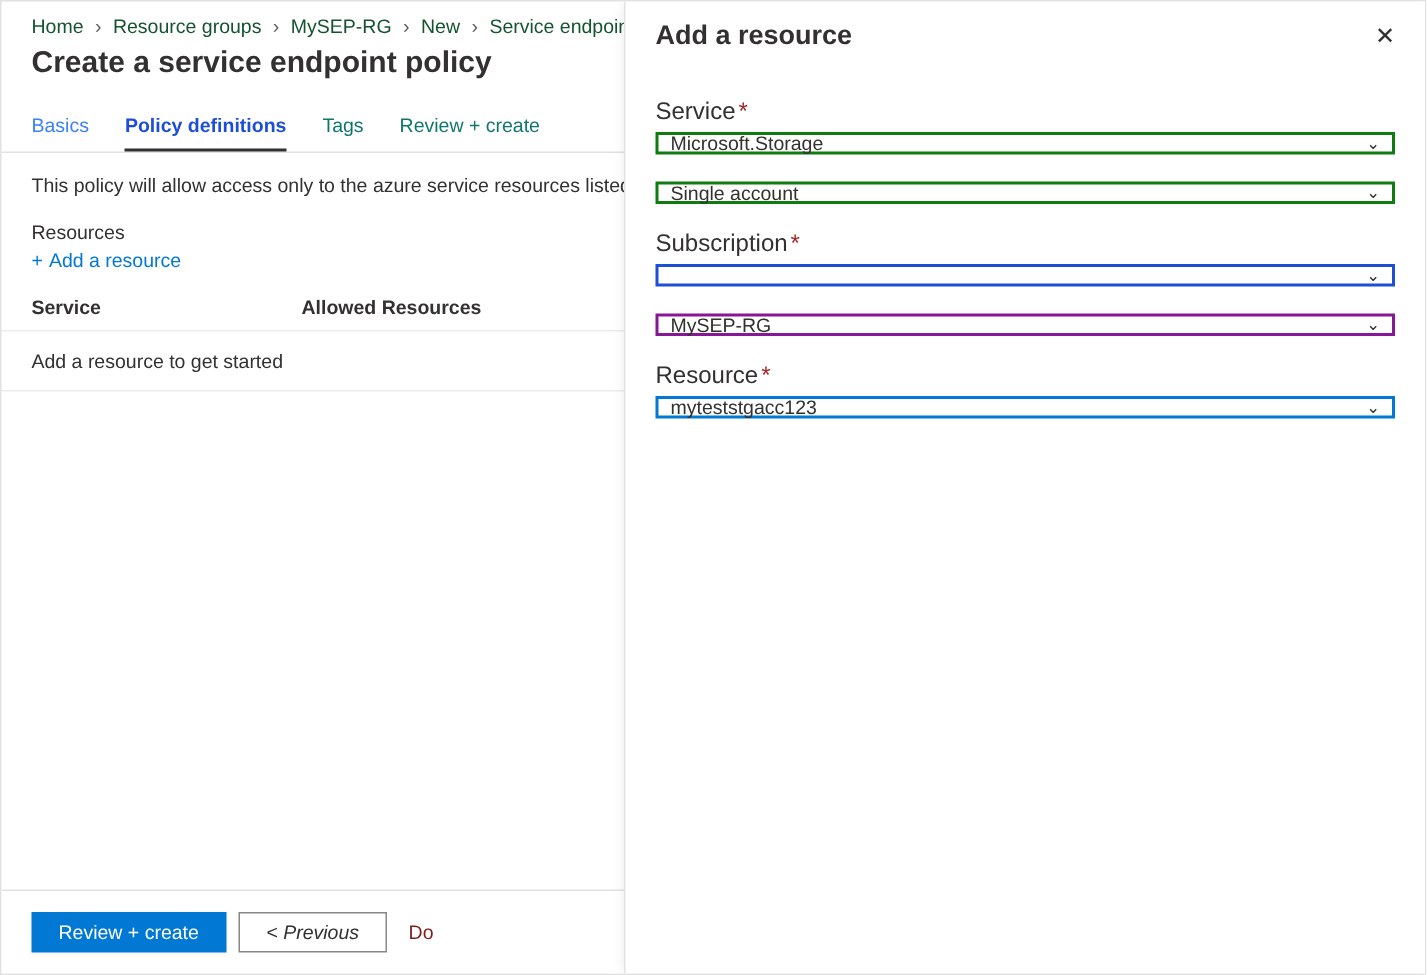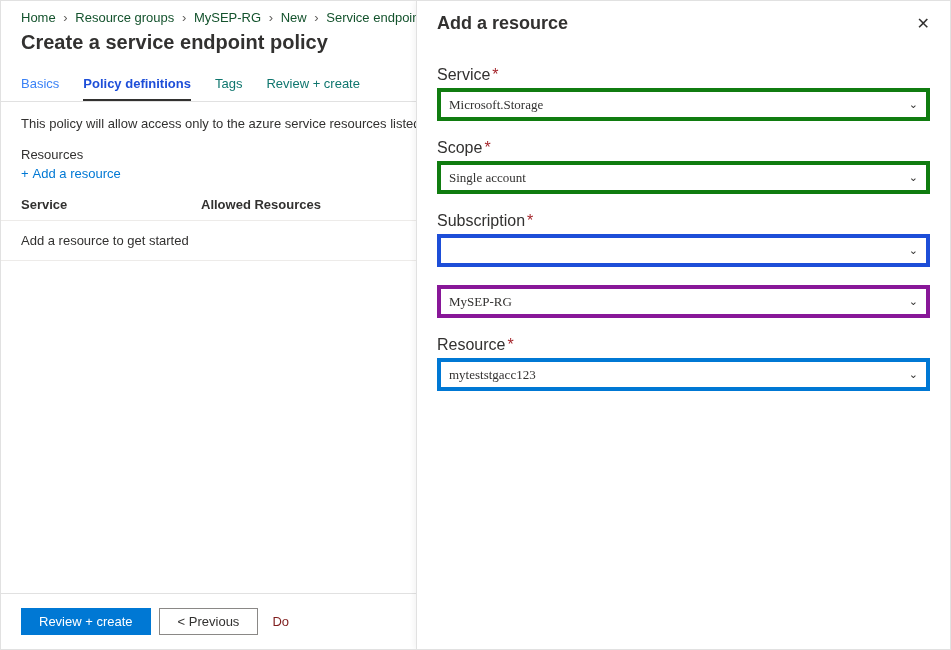--- a/index.html
+++ b/index.html
@@ -18,32 +18,32 @@
   .add-res { padding:2px 20px 8px; color:#0078d4; cursor:pointer; font-size:13px; }
   .add-res .plus { margin-right:4px; }
   .tbl { width:100%; }
   .tbl-head { display:flex; padding:8px 20px; border-bottom:1px solid #edebe9; font-weight:600; font-size:13px; }
   .tbl-head .col1 { width:180px; }
   .tbl-head .col2 { flex:1; }
   .tbl-head .col3 { width:60px; }
   .tbl-empty { padding:12px 20px; border-bottom:1px solid #edebe9; color:#323130; }
   .footer { position:absolute; bottom:0; left:0; right:0; padding:14px 20px; border-top:1px solid #e1e1e1; display:flex; align-items:center; background:#fff; }
   .btn-primary { background:#0078d4; color:#fff; border:none; padding:6px 18px; font-size:13px; cursor:pointer; }
-  .btn-secondary { background:#fff; color:#323130; border:1px solid #8a8886; padding:5px 18px; font-size:13px; cursor:pointer; margin-left:8px; }
+  .btn-secondary { background:#fff; color:#323130; border:1px solid #8a8886; padding:5px 18px; font-size:13px; cursor:pointer; margin-left:8px;font-style:italic; }
   .download-link { color:#7f1d1d; margin-left:14px; cursor:pointer; }
 
   .panel { position:absolute; top:0; right:0; width:534px; height:100%; background:#fff; border-left:1px solid #e1e1e1; box-shadow:-2px 0 6px rgba(0,0,0,0.05); display:flex; flex-direction:column; }
   .panel-header { display:flex; align-items:center; justify-content:space-between; padding:12px 20px 4px; }
   .panel-title { font-size:18px; font-weight:600; }
   .panel-close { font-size:16px; cursor:pointer; color:#323130; }
   .panel-body { flex:1; padding:28px 20px 0; overflow:auto; }
   .field { margin-bottom:18px; }
   .field-label { font-size:16px; margin-bottom:4px; display:block; }
   .req { color:#a4262c; margin-left:2px; }
-  .select { width:100%; height:33px; border:4px solid #1d4ed8; background:#fff; display:flex; align-items:center; justify-content:space-between; padding:0 8px; cursor:pointer; font-size:13px;font-family:Liberation Serif, serif; }
+  .select { width:100%; height:15px; border:2px solid #1d4ed8; background:#fff; display:flex; align-items:center; justify-content:space-between; padding:0 8px; cursor:pointer; font-size:13px; }
   .select.green { border-color:#107c10; }
   .select.purple { border-color:#881798; }
   .select.blue { border-color:#0078d4; }
   .select .chev { font-size:11px; color:#323130; }
   .panel-footer { padding:16px 20px; border-top:1px solid #e1e1e1; }
 </style>
 </head>
 <body>
 
 <div class="page">
@@ -100,21 +100,20 @@
 
       <div class="field">
         <div class="field-label"><span>Service</span><span class="req">*</span></div>
         <div class="select green">
           <span>Microsoft.Storage</span>
           <span class="chev">⌄</span>
         </div>
       </div>
 
       <div class="field">
-        <div class="field-label"><span>Scope</span><span class="req">*</span></div>
         <div class="select green">
           <span>Single account</span>
           <span class="chev">⌄</span>
         </div>
       </div>
 
       <div class="field">
         <div class="field-label"><span>Subscription</span><span class="req">*</span></div>
         <div class="select">
           <span></span>

